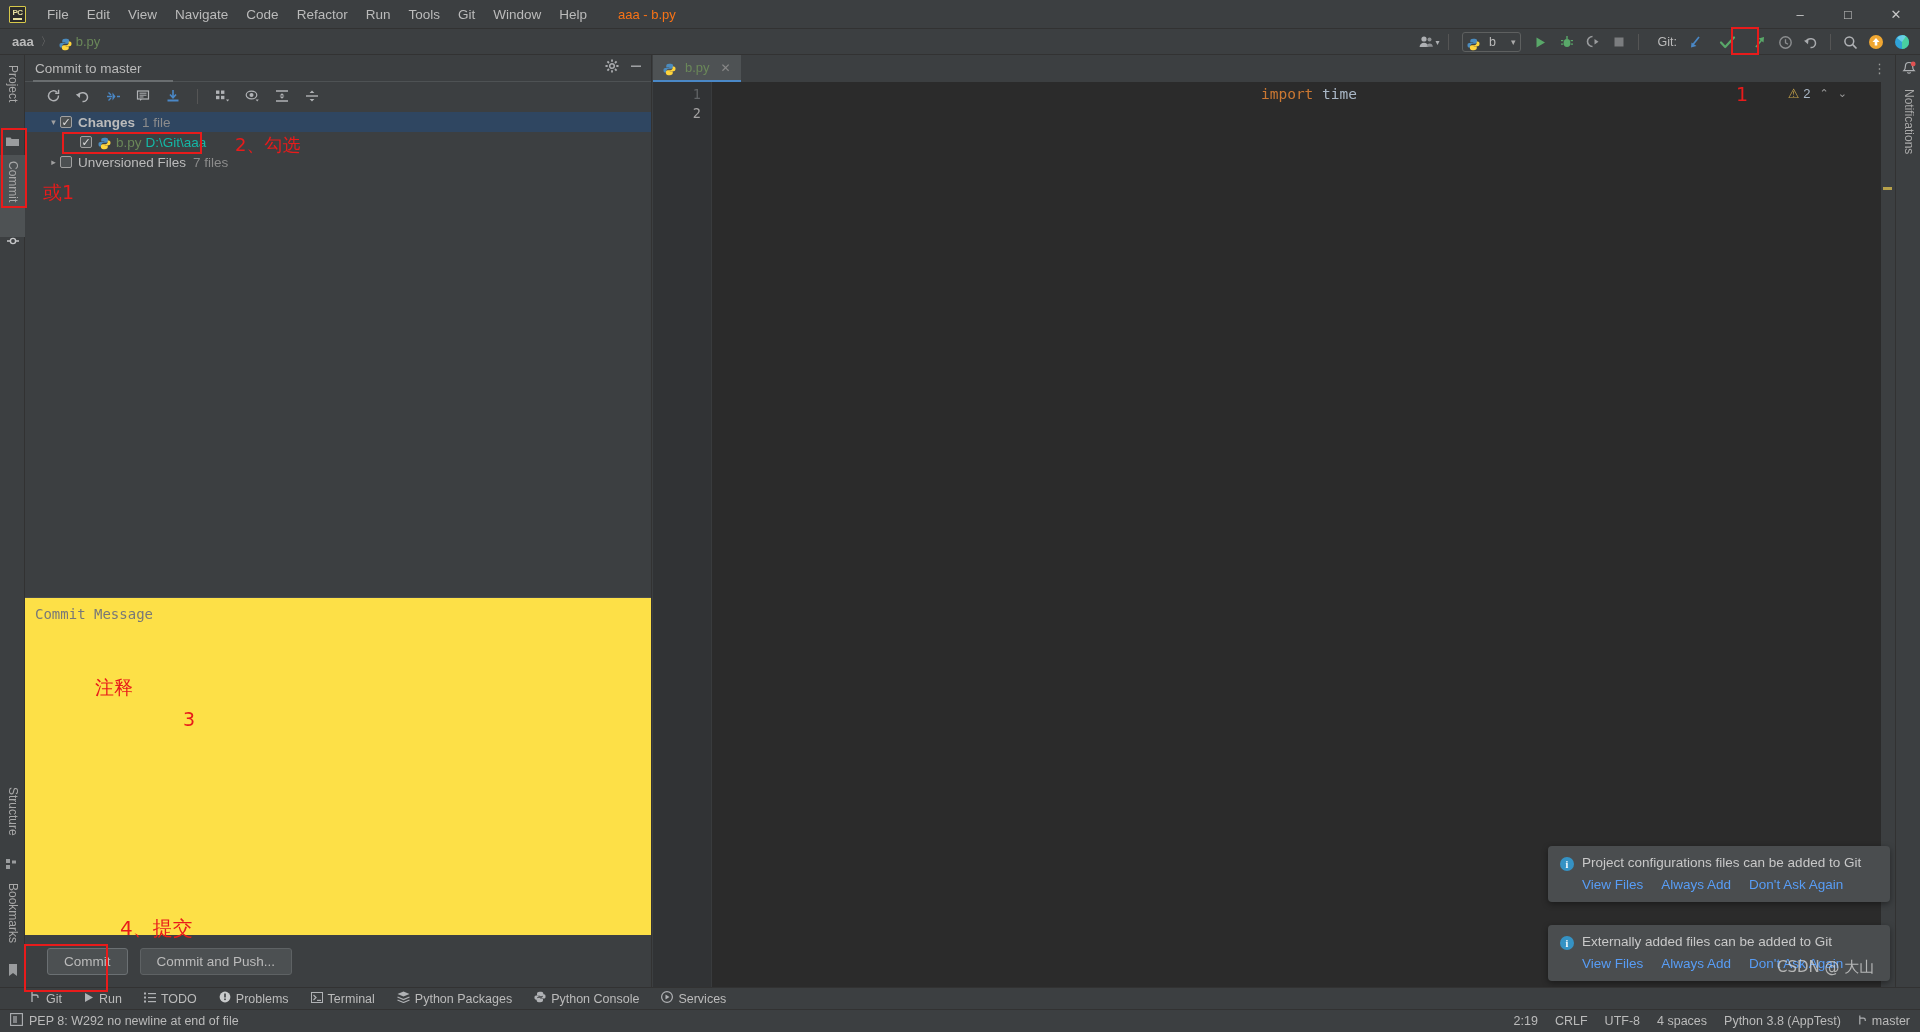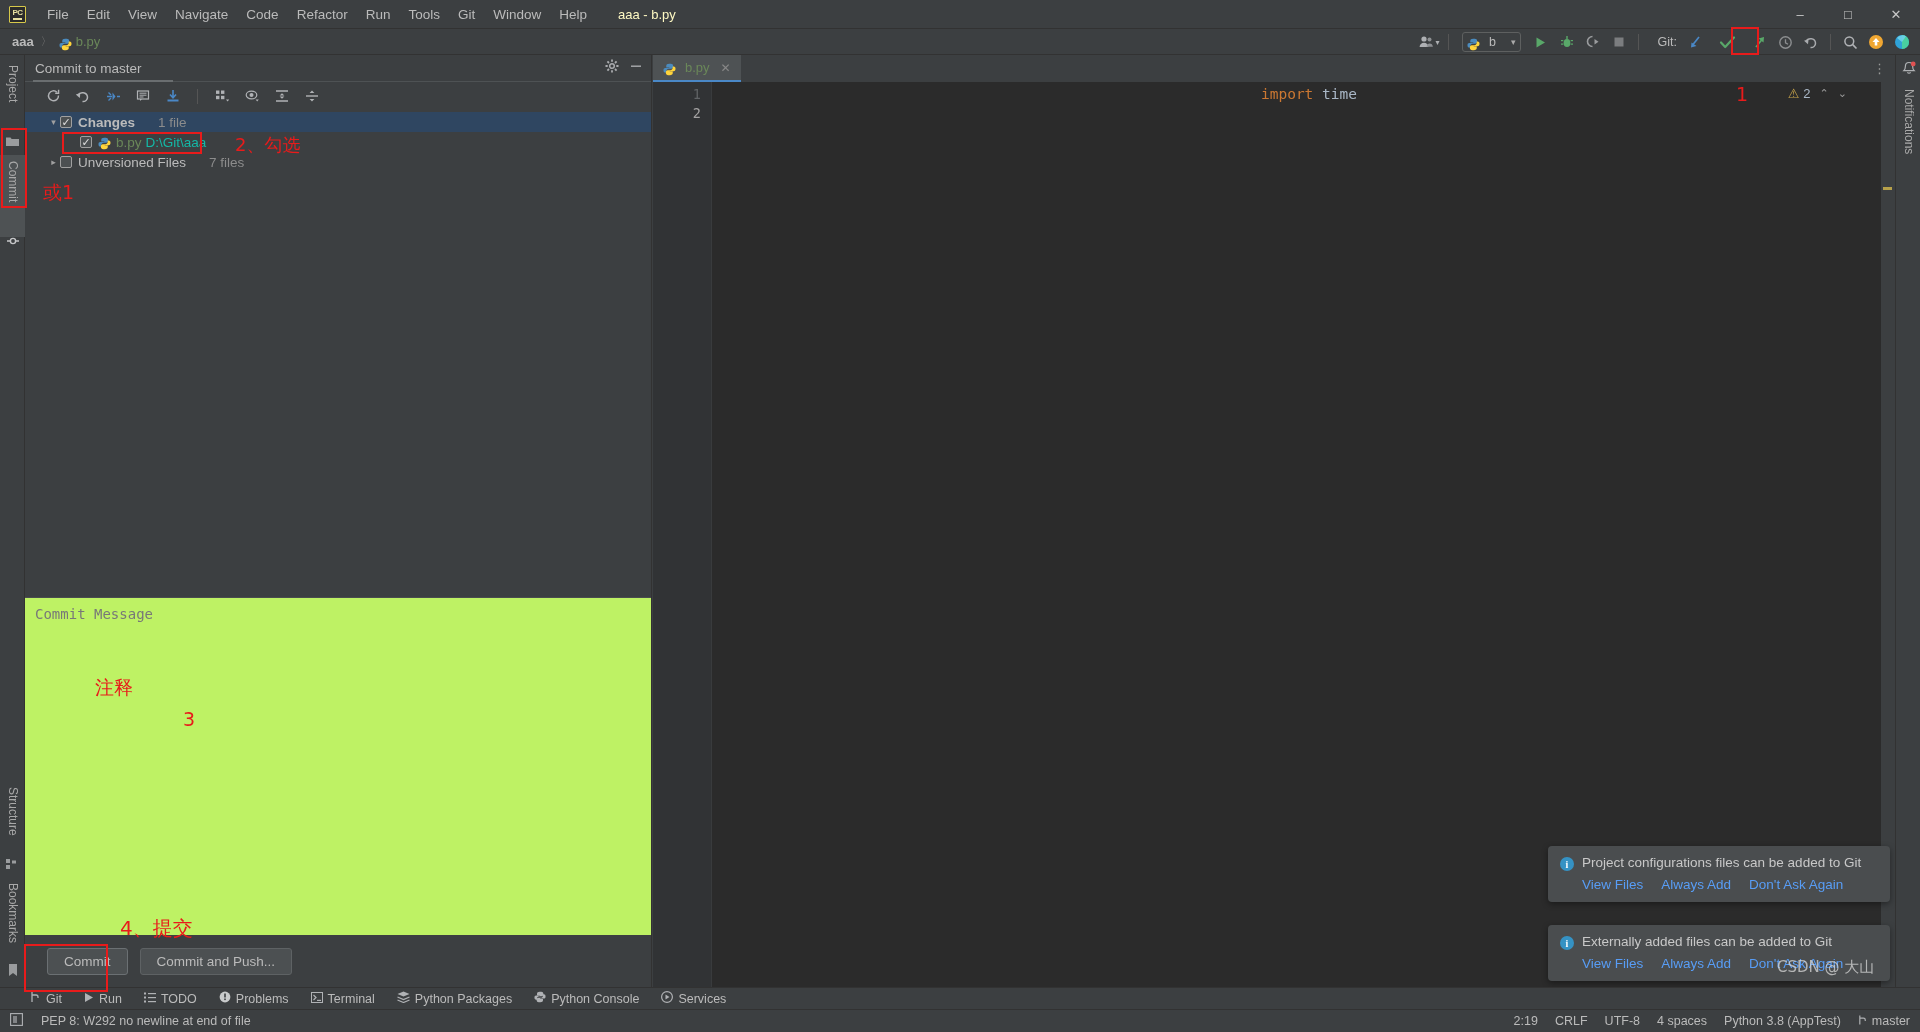--- a/index.html
+++ b/index.html
@@ -24,21 +24,21 @@
     color: #e8e0a0; font-size: 8px; font-weight: bold; line-height: 9px;
     text-align: center; padding-top: 1px; letter-spacing: -0.5px;
     font-family: "Liberation Sans", sans-serif;
   }
   .pc-logo .bar { display:block; width:9px; height:2px; background:#e8e0a0; margin:1px auto 0; }
   .menu-item {
     color: #bbbbbb; font-size: 13.5px; padding: 2px 9px; cursor: default;
     white-space: nowrap;
   }
   .win-title {
-    color: #fef9c3; font-size: 13px; margin-left: 22px;
+    color: #f97316; font-size: 13px; margin-left: 22px;
   }
   .win-ctrls { position: absolute; right: 0; top: 0; display: flex; height: 29px; }
   .win-btn {
     width: 48px; height: 29px; display: flex; align-items: center; justify-content: center;
     color: #c8c8c8; font-size: 13px;
   }
 
   
   .navbar {
     position: absolute; top: 29px; left: 0; width: 1920px; height: 26px;
@@ -114,35 +114,35 @@
   .tree-row { height: 20px; display: flex; align-items: center; font-size: 13.5px; padding-left: 22px; }
   .tree-row.selected { background: #2f4661; }
   .chev { width: 13px; color: #a0a0a0; font-size: 9px; display:inline-block; text-align:center; }
   .cbox {
     width: 12px; height: 12px; border: 1px solid #a0a0a0; background: #4c5052;
     display: inline-flex; align-items: center; justify-content: center; margin-right: 6px;
     font-size: 10px; color: #dcdcdc; border-radius: 2px;
   }
   .cbox.checked::after { content: "✓"; font-size: 11px; line-height: 10px; color: #e0e0e0; }
   .tree-label { color: #bbbbbb; font-weight: bold; }
-  .tree-count { color: #8c8c8c; font-weight: normal; margin-left: 23px; }
+  .tree-count { color: #8c8c8c; font-weight: normal; margin-left: 7px; }
   .file-name { color: #6a8759; }
   .file-path { color: #14b8a6; margin-left: 4px; }
 
   .cp-spacer { flex: 1 1 auto; }
 
   .cp-amend {
     height: 26px; display: flex; align-items: center; padding: 0 14px 0 22px;
     border-top: 1px solid #4a4d4f;
   }
   .amend-label { color: #bbbbbb; font-size: 13px; margin-right: 12px; }
   .added-count { margin-left: auto; color: #6a9a5b; font-size: 12.5px; }
 
   .cp-message {
-    height: 338px; background: #bef264; border-top: 1px solid #4a4d4f;
+    height: 338px; background: #fde047; border-top: 1px solid #4a4d4f;
     padding: 8px 10px; position: relative;
   }
   .msg-placeholder {
     color: #787878; font-size: 14px; font-family: "DejaVu Sans Mono", monospace;
   }
 
   .cp-buttons {
     height: 52px; display: flex; align-items: center; gap: 12px; padding-left: 22px;
     position: relative;
   }
@@ -217,21 +217,21 @@
     position: absolute; left: 0; right: 0; bottom: 23px; height: 22px;
     background: #3c3f41; display: flex; align-items: center; padding-left: 30px; gap: 22px;
     border-top: 1px solid #323232;
   }
   .tool-tab { display: flex; align-items: center; gap: 5px; color: #bbbbbb; font-size: 12.5px; }
   .status-bar {
     position: absolute; left: 0; right: 0; bottom: 0; height: 23px;
     background: #3c3f41; display: flex; align-items: center; padding: 0 10px;
     border-top: 1px solid #323232;
   }
-  .sb-left { display: flex; align-items: center; gap: 18px; color: #bbbbbb; font-size: 12.5px; }
+  .sb-left { display: flex; align-items: center; gap: 6px; color: #bbbbbb; font-size: 12.5px; }
   .sb-right { margin-left: auto; display: flex; align-items: center; gap: 17px; color: #bbbbbb; font-size: 12.5px; }
 
   
   .ann { position: absolute; color: #e81b1b; font-size: 16px; pointer-events: none; z-index: 50;
          font-family: "DejaVu Sans", sans-serif; }
   .ann-box { position: absolute; border: 2px solid #e81b1b; pointer-events: none; z-index: 50; }
   .watermark {
     position: absolute; color: #d8d8d8; font-size: 15px; opacity: 0.75; z-index: 60;
     font-family: "DejaVu Sans", sans-serif;
   }

